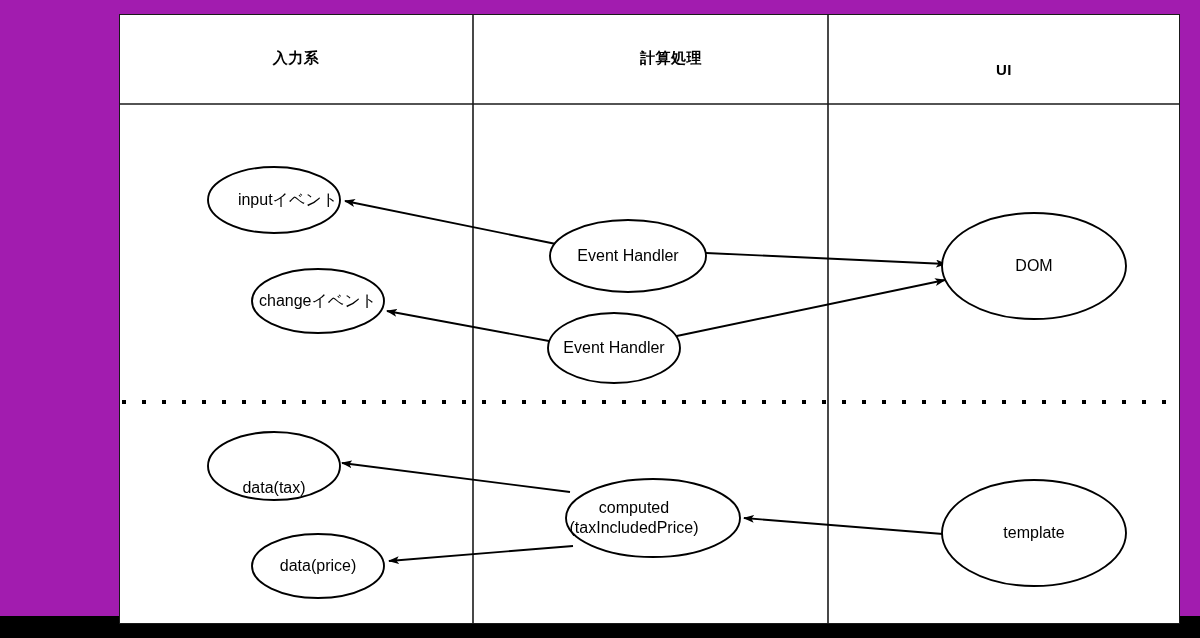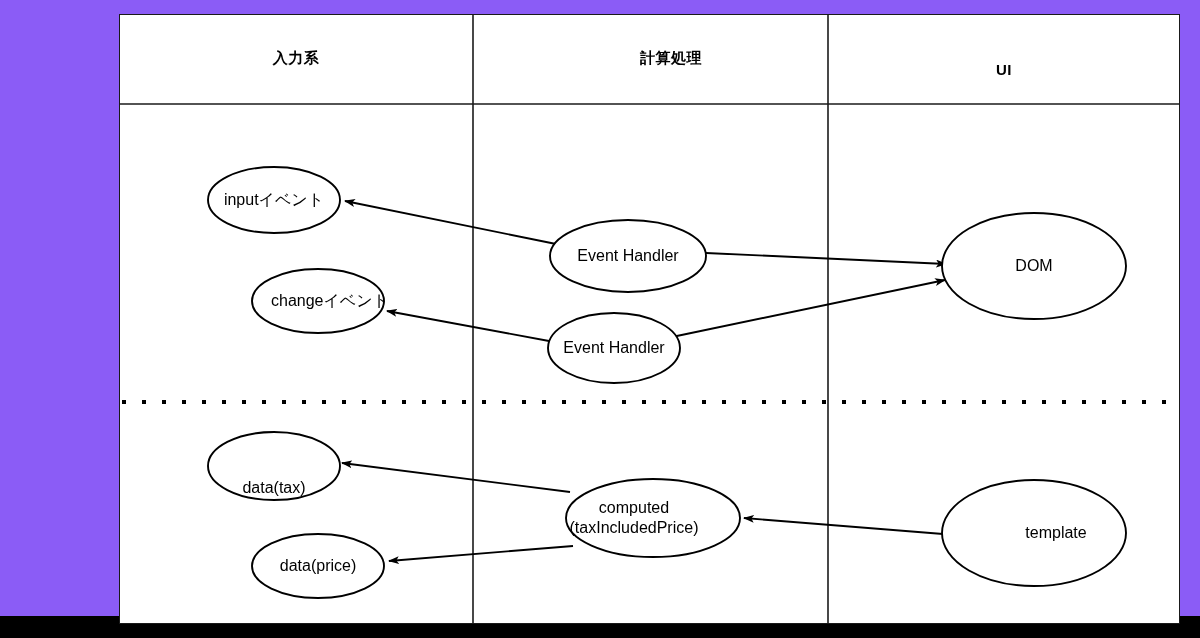--- a/index.html
+++ b/index.html
@@ -11,21 +11,21 @@
   body {
     width: 1200px;
     height: 638px;
     overflow: hidden;
     font-family: "Liberation Sans", "DejaVu Sans", sans-serif;
   }
   #stage {
     position: relative;
     width: 1200px;
     height: 616px;
-    background: #8b5cf6;
+    background: #a21caf;
   }
   #diagram-frame {
     position: absolute;
     left: 119px;
     top: 14px;
     width: 1061px;
     height: 610px;
     background: #ffffff;
     border: 1px solid #1a1a1a;
     box-sizing: border-box;
@@ -100,24 +100,24 @@
         <ellipse cx="1034" cy="533" rx="92" ry="53" fill="#ffffff" stroke="#000000" stroke-width="1.9"></ellipse>
       </g>
   </svg>
 
   <div id="lane-title-layer">
       <div class="lane-title" style="left: 296px; top: 58px;">入力系</div>
       <div class="lane-title" style="left: 651px; top: 58px; padding-left: 40px;">計算処理</div>
       <div class="lane-title" style="left: 1004px; top: 69px;">UI</div>
     </div>
   <div id="node-label-layer">
-      <div class="node-label" style="left: 274px; top: 200px;">inputイベント</div>
-      <div class="node-label" style="left: 318px; top: 301px; margin-left: 12px;">changeイベント</div>
+      <div class="node-label" style="left: 288px; top: 200px;">inputイベント</div>
+      <div class="node-label" style="left: 318px; top: 301px;">changeイベント</div>
       <div class="node-label" style="left: 628px; top: 256px;">Event Handler</div>
       <div class="node-label" style="left: 614px; top: 348px;">Event Handler</div>
       <div class="node-label" style="left: 1034px; top: 266px;">DOM</div>
       <div class="node-label" style="left: 274px; top: 488px;">data(tax)</div>
       <div class="node-label" style="left: 318px; top: 566px;">data(price)</div>
       <div class="node-label" style="left: 634px; top: 518px;">computed
 (taxIncludedPrice)</div>
-      <div class="node-label" style="left: 1056px; top: 533px;">template</div>
+      <div class="node-label" style="left: 1034px; top: 533px;">template</div>
     </div>
 </div>
 
 </body></html>

